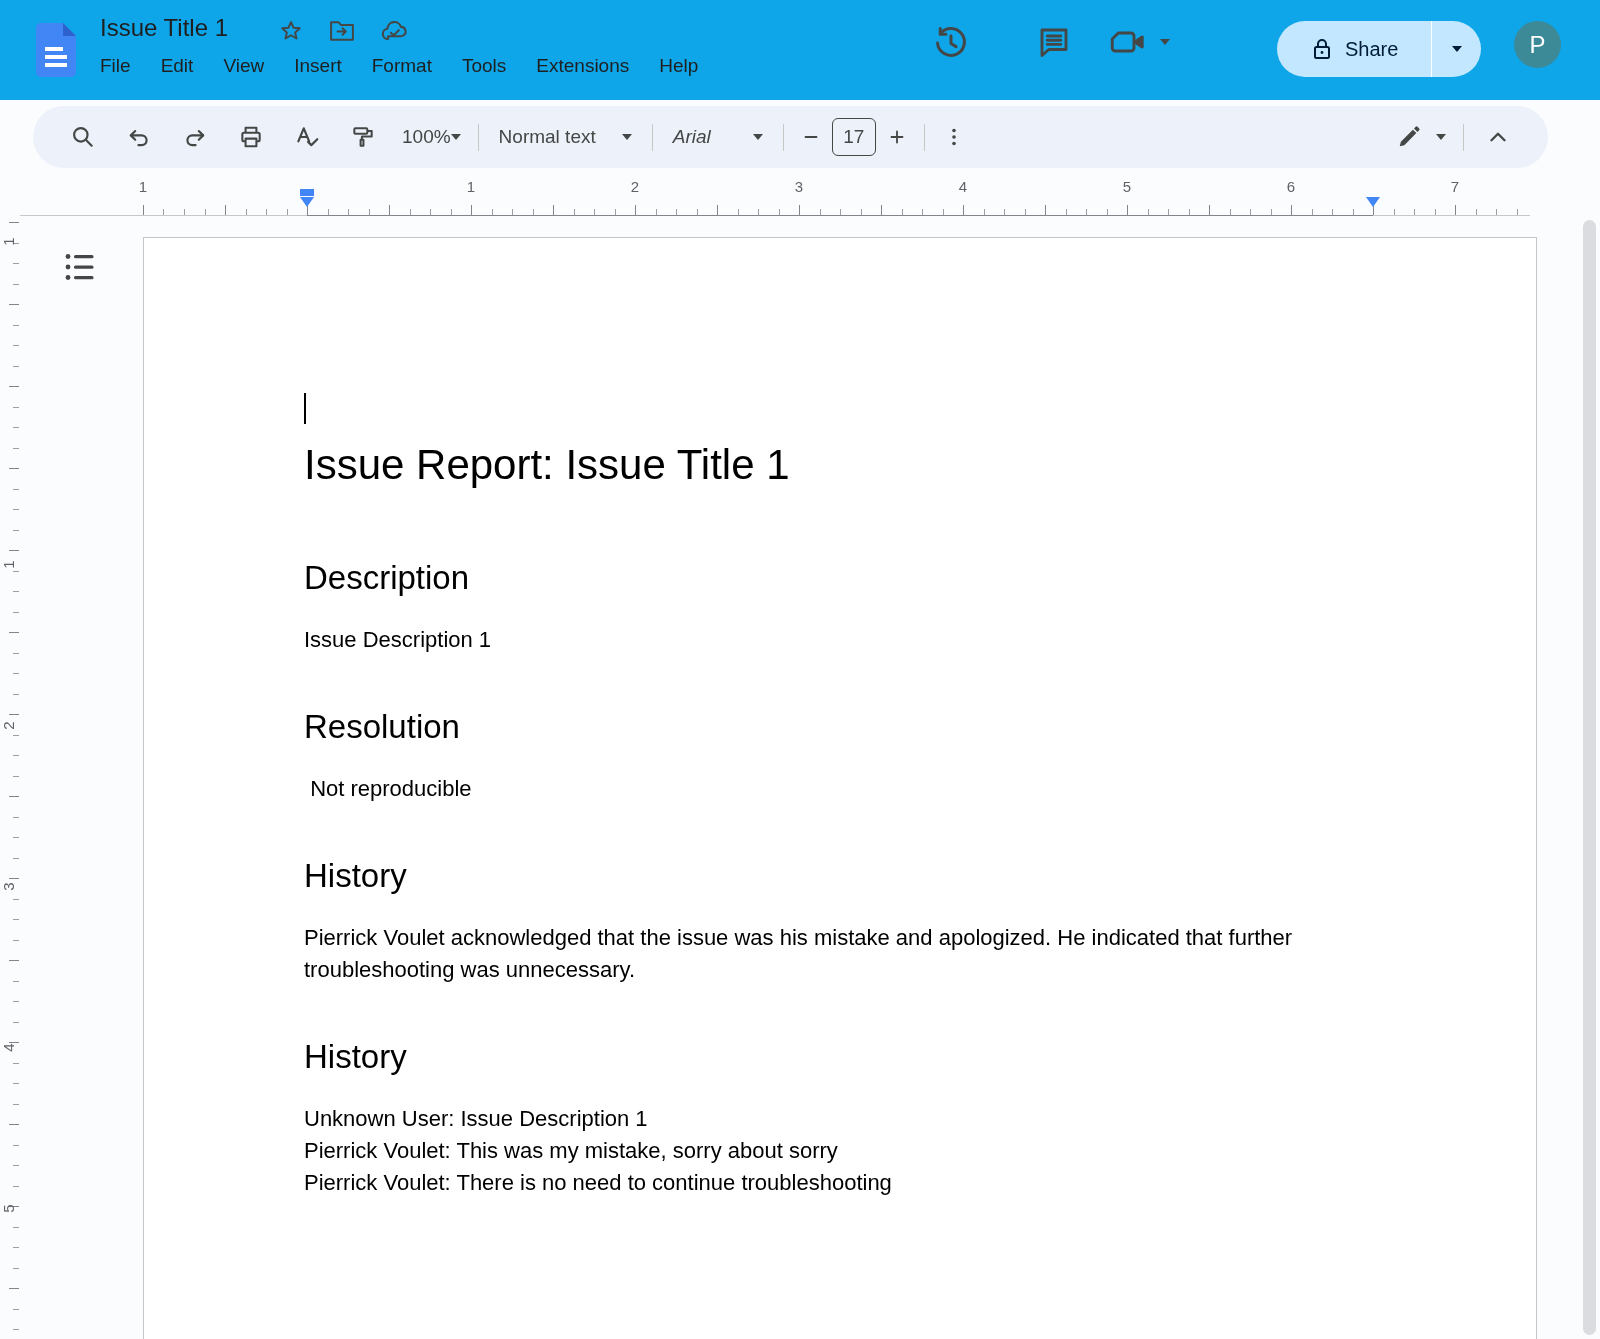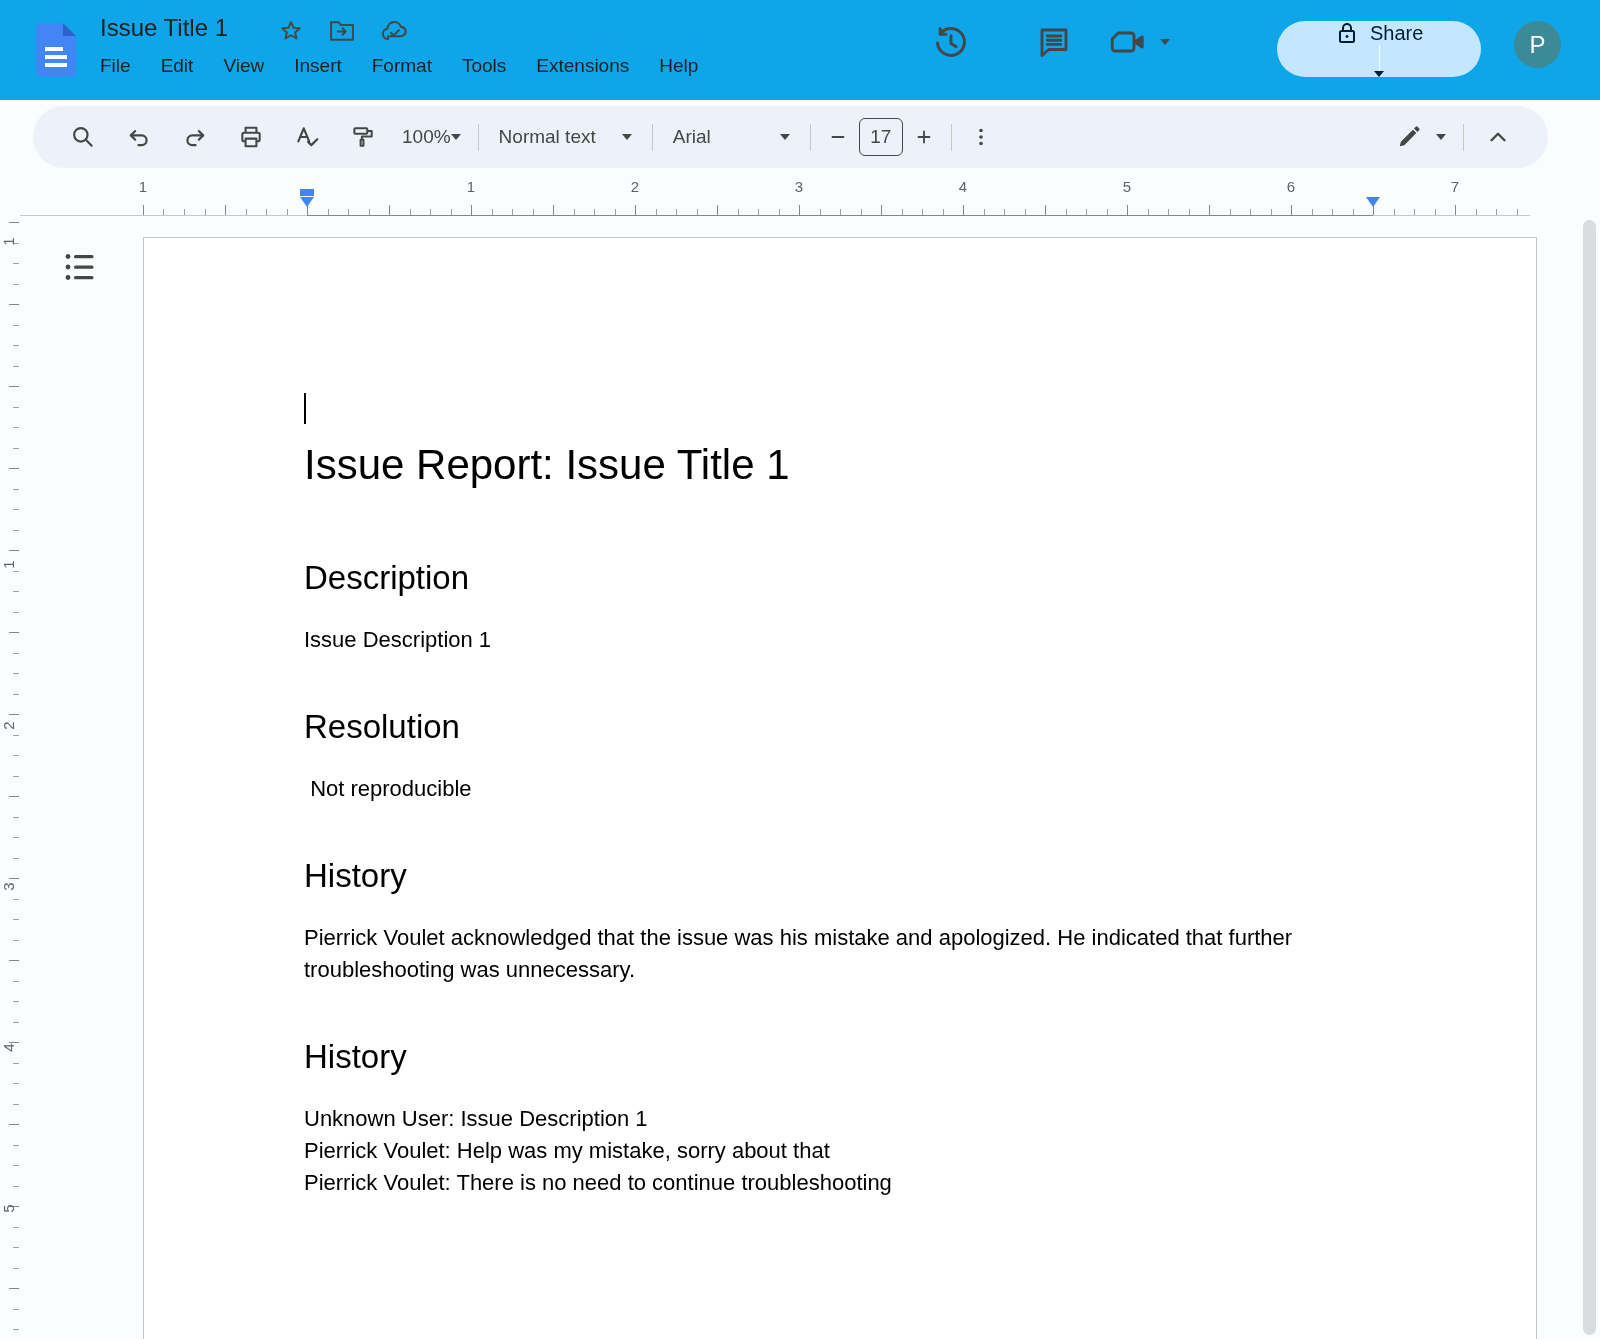--- a/index.html
+++ b/index.html
@@ -12,21 +12,21 @@
   .docs-logo { position:absolute; left:36px; top:23px; width:40px; height:54px; }
   .doc-title-text { position:absolute; left:100px; top:14px; font-size:24px; color:#1f1f1f; white-space:nowrap; }
   .title-icons { position:absolute; left:278px; top:18px; display:flex; gap:24px; align-items:center; }
   .icon-btn { border:none; background:transparent; padding:0; cursor:pointer; display:flex; align-items:center; justify-content:center; }
   .menu-row { position:absolute; left:100px; top:55px; display:flex; gap:30px; }
   .menu-row span { font-size:19px; color:#1f1f1f; cursor:pointer; }
   .hdr-actions { position:absolute; top:24px; right:0; display:flex; align-items:center; }
   .hdr-ic { margin-right:46px; }
   .cam-wrap { display:flex; align-items:center; gap:12px; margin-right:42px; }
   .share-btn { position:absolute; left:1277px; top:21px; width:204px; height:56px; border-radius:28px;
-               background:#c2e7ff; border:none; display:flex; align-items:center; cursor:pointer;flex-direction:column; }
+               background:#c2e7ff; border:none; display:flex; align-items:center; cursor:pointer; }
   .share-main { display:flex; align-items:center; gap:12px; padding-left:34px; width:154px; }
   .share-label { font-size:20px; color:#001d35; font-weight:500; }
   .share-sep { width:1px; height:56px; background:#fff; }
   .share-caret { flex:1; display:flex; justify-content:center; }
   .avatar { position:absolute; left:1514px; top:21px; width:47px; height:47px; border-radius:50%;
             background:#3c8a98; color:#fff; font-size:24px; display:flex; align-items:center; justify-content:center;
             border:none; cursor:pointer; }
 
   
   .toolbar { position:absolute; left:33px; top:106px; width:1515px; height:62px; border-radius:31px;
@@ -260,21 +260,21 @@
 
     <span class="tb-sep"></span>
 
     <button class="tb-btn" style="gap:26px; margin:0 14px;">
       <span class="tb-label">Normal text</span>
       <span class="caret-down"></span>
     </button>
 
     <span class="tb-sep"></span>
 
-    <button class="tb-btn" style="gap:69px; margin:0 14px;">
+    <button class="tb-btn" style="gap:42px; margin:0 14px;font-style:italic;">
       <span class="tb-label">Arial</span>
       <span class="caret-down"></span>
     </button>
 
     <span class="tb-sep"></span>
 
     <div class="tb-group">
       <button class="tb-btn" style="margin:0 4px;">
         <span>
           <svg width="22" height="22" viewBox="0 0 24 24" stroke="#444746" stroke-width="2" stroke-linecap="round">
@@ -366,21 +366,21 @@
       <div class="doc-p">Issue Description 1</div>
 
       <div class="doc-h">Resolution</div>
       <div class="doc-p"> Not reproducible</div>
 
       <div class="doc-h">History</div>
       <div class="doc-p">Pierrick Voulet acknowledged that the issue was his mistake and apologized. He indicated that further troubleshooting was unnecessary.</div>
 
       <div class="doc-h">History</div>
       <div class="doc-p doc-line" style="margin-top:24px;">Unknown User: Issue Description 1</div>
-      <div class="doc-line">Pierrick Voulet: Help was my mistake, sorry about that</div>
+      <div class="doc-line">Pierrick Voulet: This was my mistake, sorry about sorry</div>
       <div class="doc-line">Pierrick Voulet: There is no need to continue troubleshooting</div>
     </div>
 
     <div class="scrollbar"></div>
   </div>
 
   <div class="vruler">
     <div class="vruler-ticks"></div>
     <span class="vrl" style="top:17px;">1</span>
     <span class="vrl" style="top:340px;">1</span>

